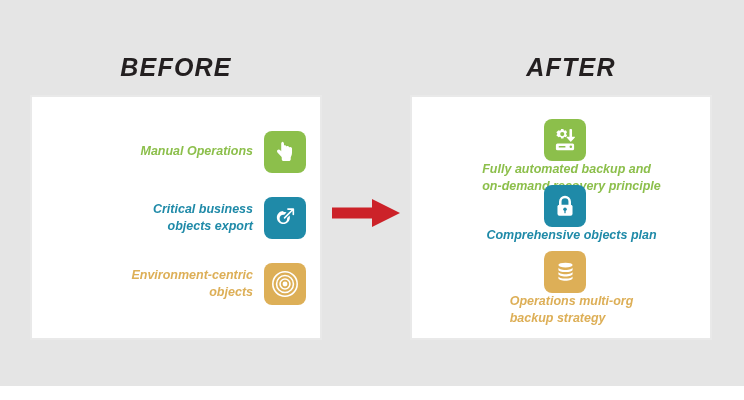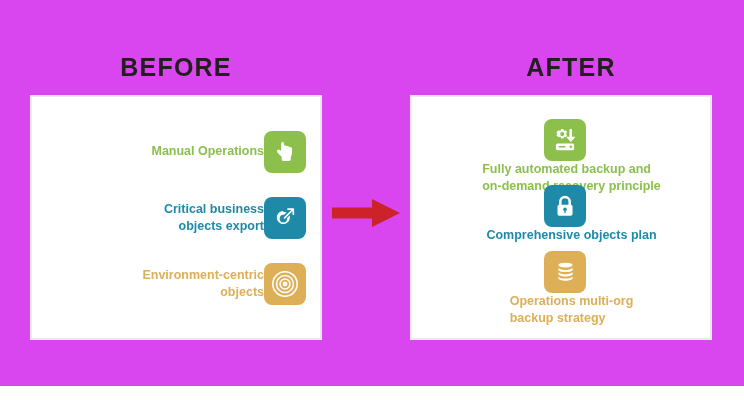--- a/index.html
+++ b/index.html
@@ -13,21 +13,22 @@
     font-family: "Liberation Sans", sans-serif;
     overflow: hidden;
     position: relative;
   }
 
   .canvas {
     position: absolute;
     left: 0; top: 0;
     width: 744px;
     height: 400px;
-    background: #d946ef;
+    background: #e5e5e5;
+    font-style: italic;
   }
 
   
   .heading {
     position: absolute;
     font-size: 25px;
     font-weight: bold;
     letter-spacing: 1.2px;
     color: #231f20;
     text-align: center;
@@ -64,21 +65,21 @@
   }
   .row-before { justify-content: flex-end; padding-right: 14px; }
   .row-after  { justify-content: flex-start; padding-left: 8px; flex-direction: column; }
 
   .row-label {
     font-size: 12.5px;
     font-weight: bold;
     line-height: 17px;
     white-space: pre-line;
   }
-  .row-before .row-label { text-align: right; }
+  .row-before .row-label { text-align: right; margin-right: 11px; }
   .row-after  .row-label { text-align: left;  margin-left: 13px; }
 
   
   .tile {
     width: 42px;
     height: 42px;
     border-radius: 8px;
     flex: 0 0 42px;
     display: flex;
     align-items: center;

